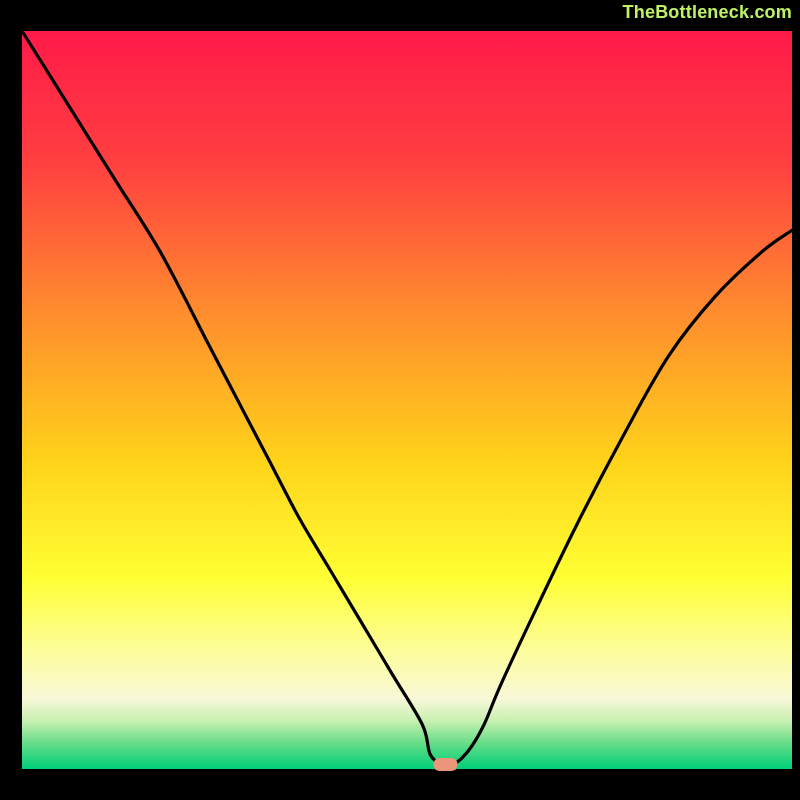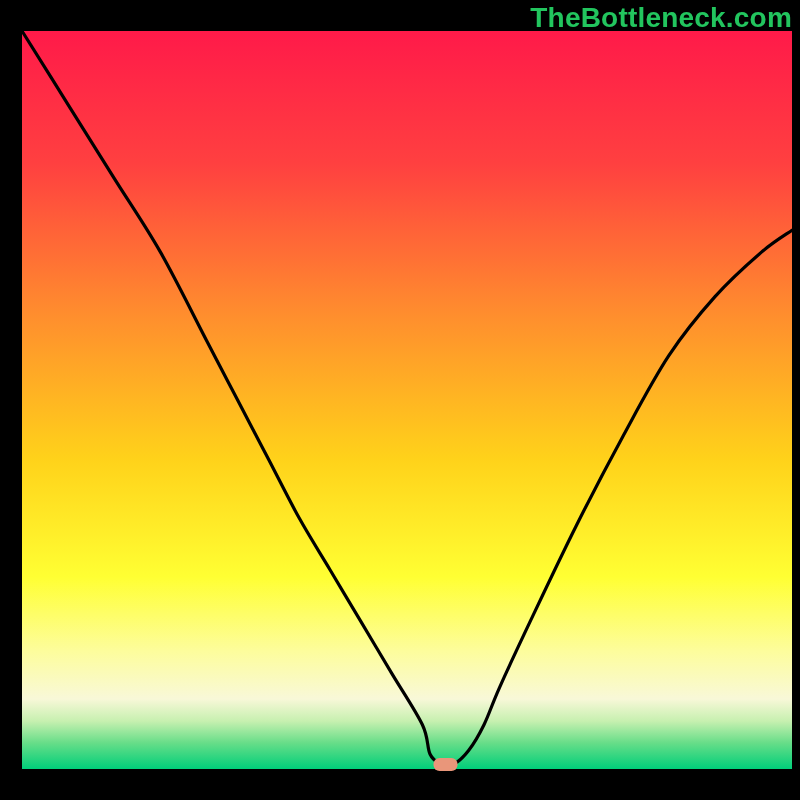--- a/index.html
+++ b/index.html
@@ -14,23 +14,23 @@
     position: relative;
     width: 800px;
     height: 800px;
     background: #000;
   }
   .attribution {
     position: absolute;
     top: 2px;
     right: 8px;
     font-family: Arial, Helvetica, sans-serif;
-    font-size: 28px;
+    font-size: 18px;
     font-weight: bold;
-    color: #22c55e;
+    color: #bef264;
     letter-spacing: 0.2px;
     z-index: 5;
   }
   svg {
     position: absolute;
     top: 0;
     left: 0;
   }
 </style>
 </head>

